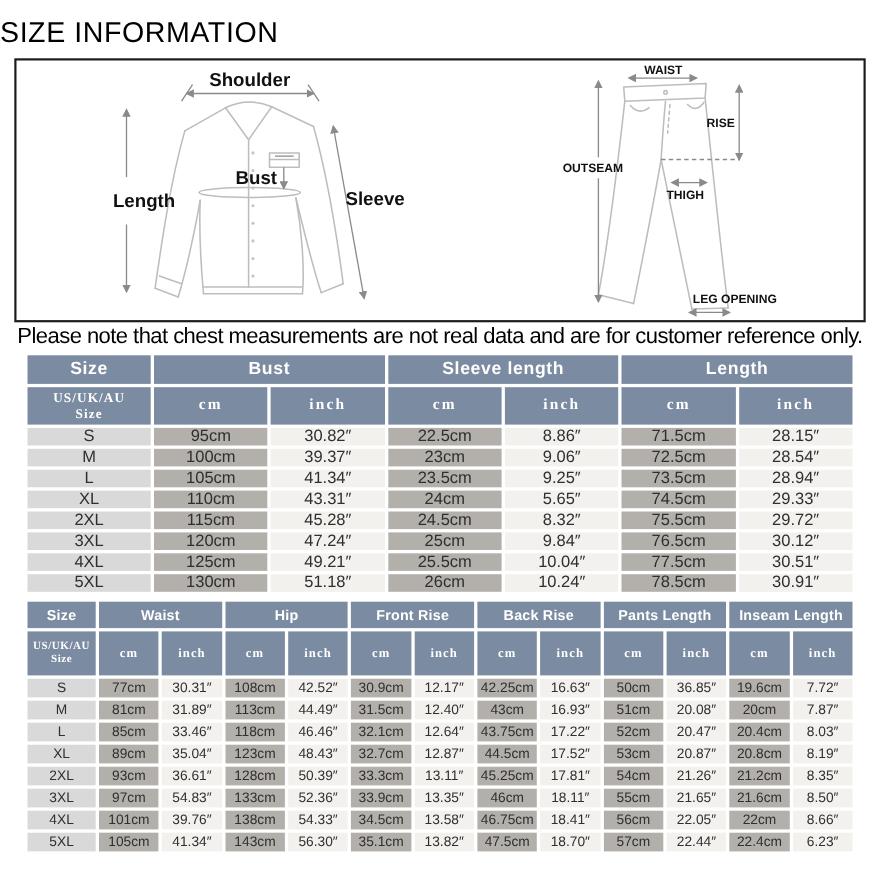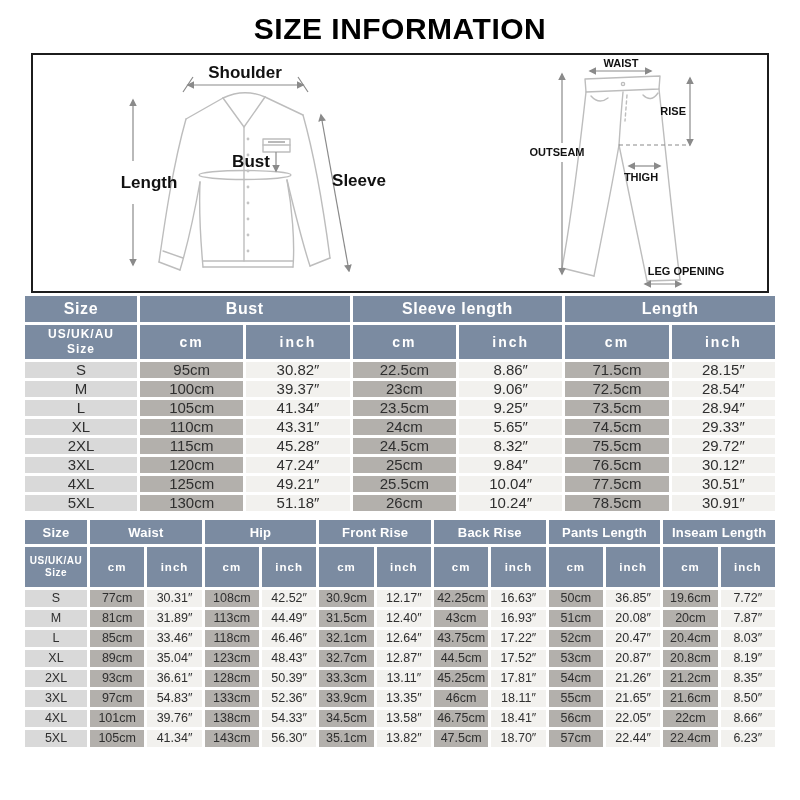--- a/index.html
+++ b/index.html
@@ -4,28 +4,27 @@
 <style>
   * { box-sizing: border-box; }
   html,body { margin:0; padding:0; background:#ffffff; }
   body {
     width:800px; height:800px; overflow:hidden;
     font-family:"Liberation Sans", sans-serif;
     color:#000;
   }
   .page-title {
     margin:11px 0 6px 0;
-    text-align:center;
-    font-size:30px;
-    font-weight:bold;
+    font-size:26px;
+    font-weight:normal;
     letter-spacing:0.5px;
     line-height:36px;
   }
   .diagram-box {
-    margin:0 31px;
+    margin:0 13px;
     height:240px;
     border:2px solid #1c1c1c;
     background:#fff;
     overflow:hidden;
   }
   .note {
     margin:2px 0 3px 0;
     text-align:center;
     font-size:20px;
     letter-spacing:-0.5px;
@@ -44,21 +43,21 @@
   .ghead {
     background:var(--header-bg, #7b8ba1);
     color:#fff;
     font-weight:bold;
   }
   .t1 .ghead { font-size:16px; height:26px; letter-spacing:0.6px; }
   .t2 .ghead { font-size:13px; height:24px; letter-spacing:0.2px; }
   .unit {
     background:var(--header-bg, #7b8ba1);
     color:#fff;
-    font-family:Liberation Sans, sans-serif;
+    font-family:Liberation Serif, serif;
     font-weight:bold;
   }
   .t1 .unit { font-size:14px; height:34px; letter-spacing:2px; }
   .t2 .unit { font-size:11.5px; height:40px; letter-spacing:1px; }
   .sub-size { line-height:1.25; }
   .t1 .sub-size { font-size:12px; letter-spacing:1px; }
   .t2 .sub-size { font-size:10px; letter-spacing:0.5px; }
   .t1 td { font-size:15px; height:16px; line-height:16px; color:#2f2f2f; }
   .t2 td { font-size:12.5px; height:17px; line-height:17px; color:#2f2f2f; }
   .size-cell { background:var(--size-col, #d9d9d9); }
@@ -161,20 +160,21 @@
 
         <text class="pants-label" x="588" y="12" text-anchor="middle">WAIST</text>
         <text class="pants-label" x="653" y="60" text-anchor="end">RISE</text>
         <text class="pants-label" x="524" y="101" text-anchor="middle">OUTSEAM</text>
         <text class="pants-label" x="608" y="126" text-anchor="middle">THIGH</text>
         <text class="pants-label" x="653" y="220" text-anchor="middle">LEG OPENING</text>
       </g>
     </svg>
   </div>
 
+  <p class="note">Please note that chest measurements are not real data and are for customer reference only.</p>
 
   <table class="t1">
     <colgroup>
       <col style="width:112px">
         <col>
         <col>
         <col>
         <col>
         <col>
         <col>

